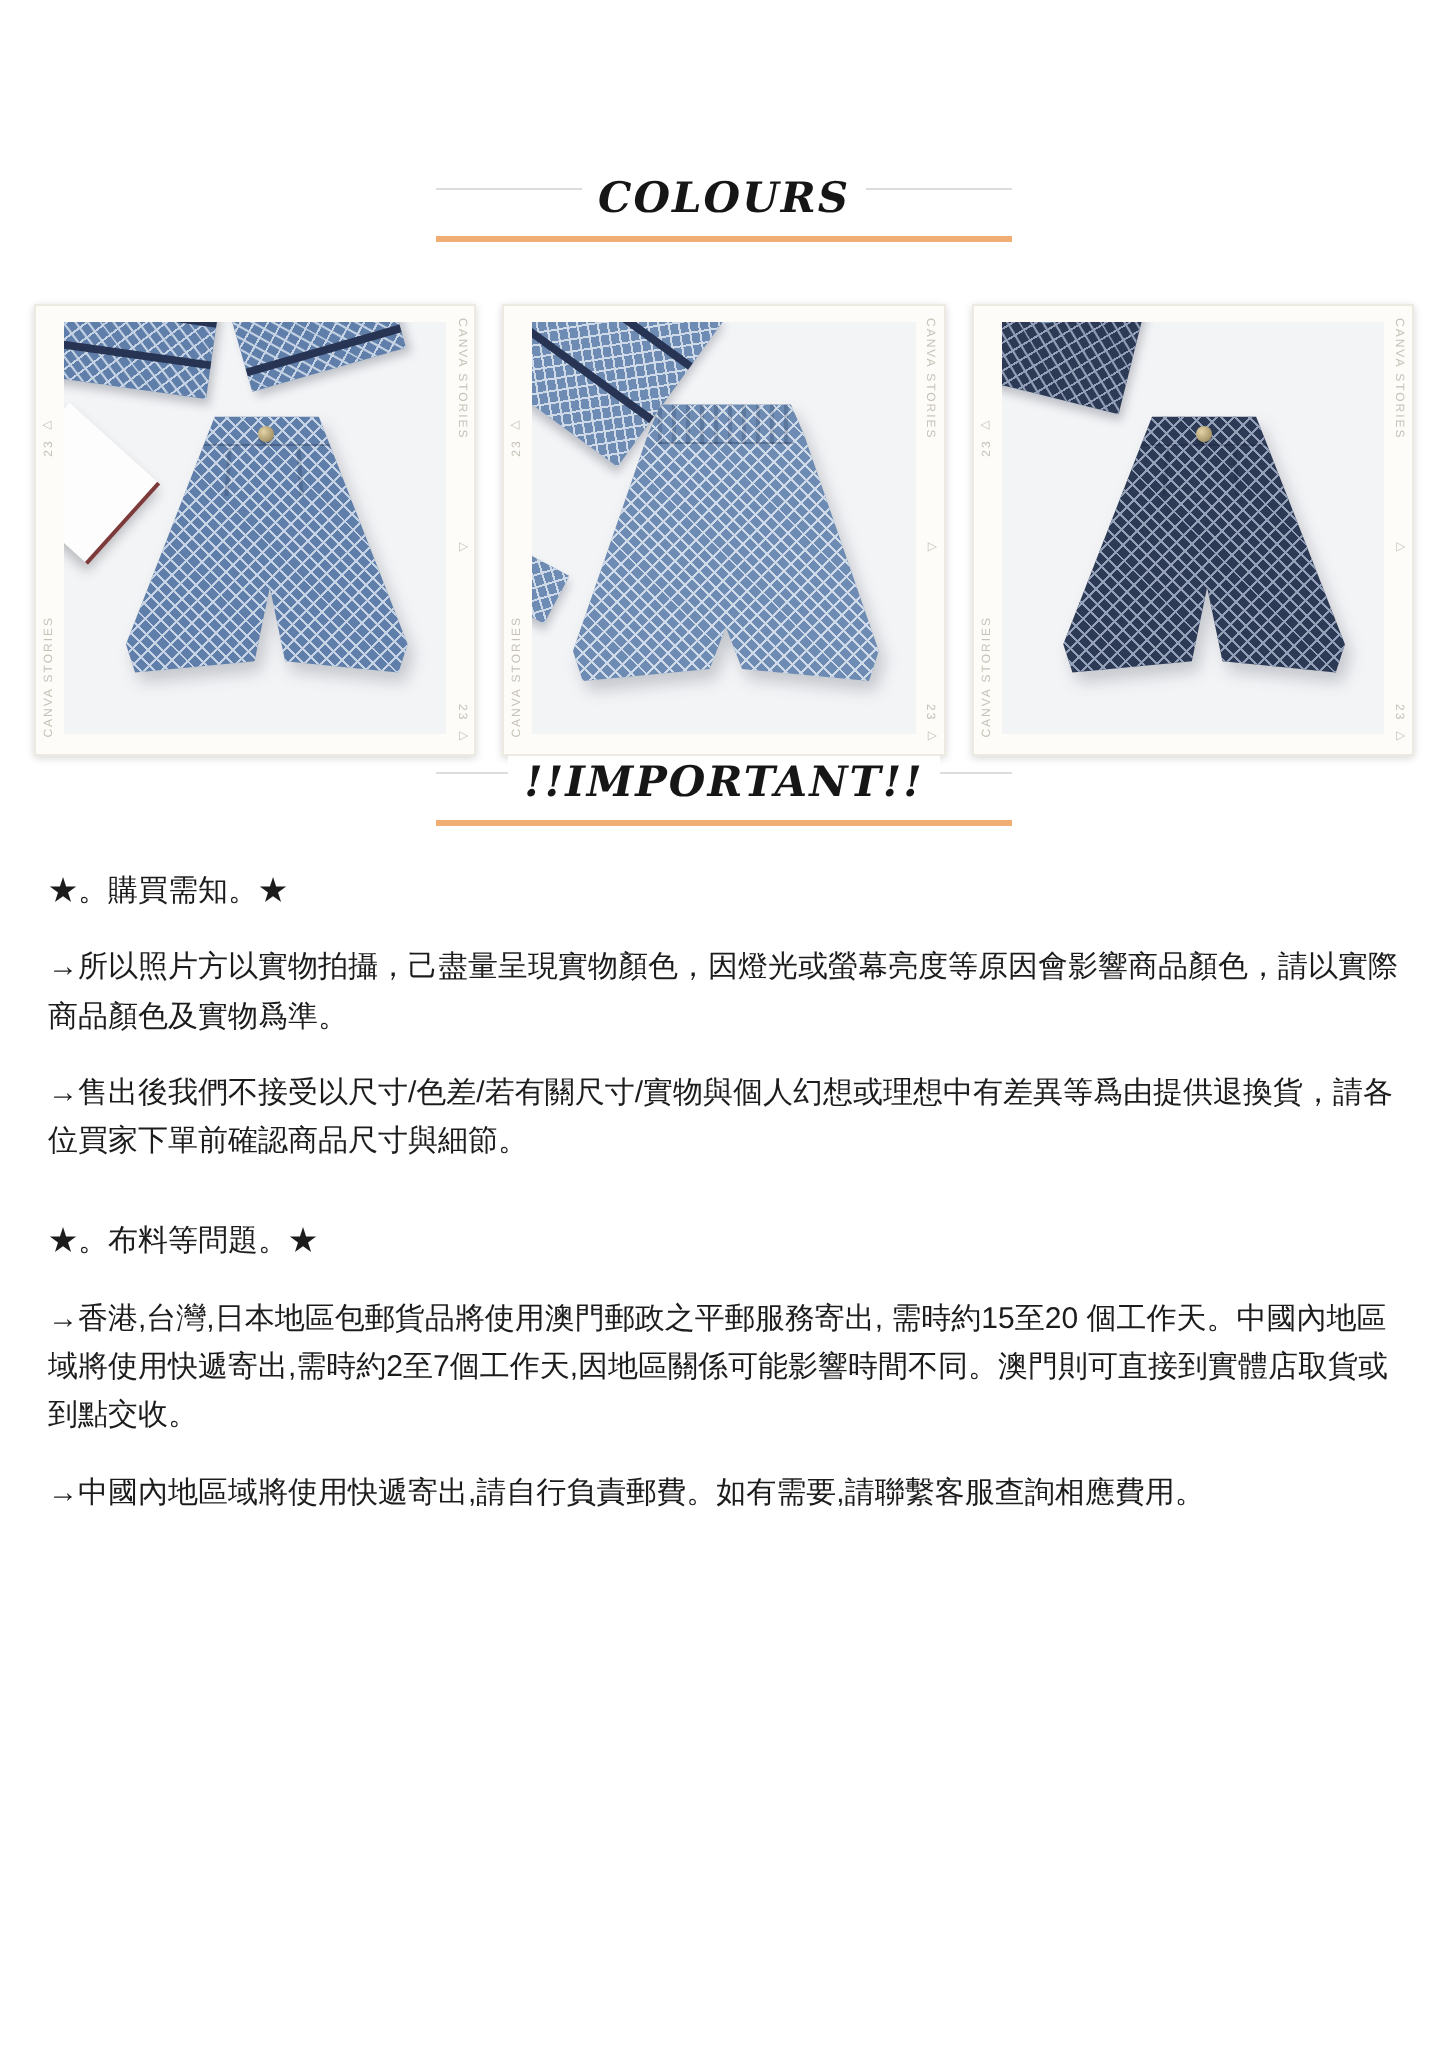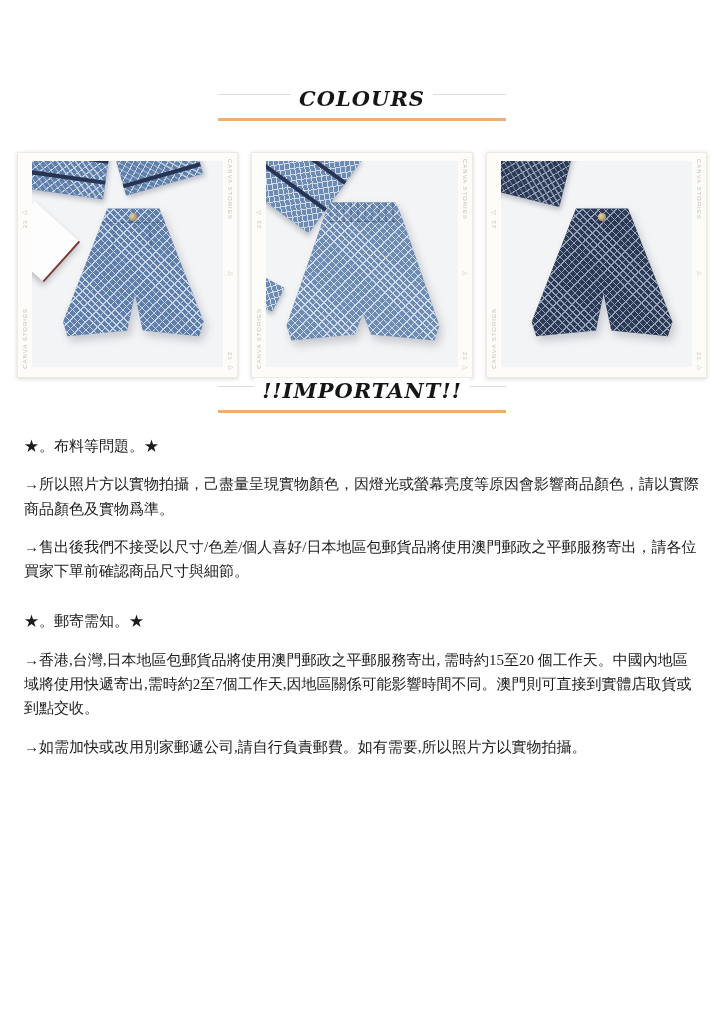--- a/index.html
+++ b/index.html
@@ -107,21 +107,21 @@
   }
   .paper-item {
     position:absolute; left:-12%; top:26%; width:32%; height:26%;
     background:#fdfdfd; transform:rotate(42deg);
     box-shadow:2px 3px 6px rgba(60,60,70,.3); border-right:2px solid #7c3a3a;
   }
 
   
   .notes { margin-top:21px; padding:0 24px; font-size:15px; line-height:1.62; color:#1c1c1c; }
   .notes h3 { font-size:15px; font-weight:400; margin:0 0 14px; }
-  .notes p  { margin:0 0 14px;font-family:Liberation Serif, serif; }
+  .notes p  { margin:0 0 14px; }
   .notes .second-heading { margin-top:26px; }
 </style>
 </head>
 <body>
 
 <div class="fancy-header hdr-colours" style="border-bottom-color: rgb(240, 173, 116);">
   <span class="cap-rule"></span>
   <h2>COLOURS</h2>
 </div>
 
@@ -207,20 +207,20 @@
     </div>
   </div>
 </div>
 
 <div class="fancy-header hdr-important" style="border-bottom-color: rgb(240, 173, 116);">
   <span class="cap-rule"></span>
   <h2>!!IMPORTANT!!</h2>
 </div>
 
 <div class="notes">
-  <h3>★。布料等問題。★</h3>
+  <h3>★。購買需知。★</h3>
   <p>→所以照片方以實物拍攝，己盡量呈現實物顏色，因燈光或螢幕亮度等原因會影響商品顏色，請以實際商品顏色及實物爲準。</p>
-  <p>→售出後我們不接受以尺寸/色差/個人喜好/日本地區包郵貨品將使用澳門郵政之平郵服務寄出，請各位買家下單前確認商品尺寸與細節。</p>
-
-  <h3 class="second-heading">★。郵寄需知。★</h3>
+  <p>→售出後我們不接受以尺寸/色差/若有關尺寸/實物與個人幻想或理想中有差異等爲由提供退換貨，請各位買家下單前確認商品尺寸與細節。</p>
+
+  <h3 class="second-heading">★。布料等問題。★</h3>
   <p>→香港,台灣,日本地區包郵貨品將使用澳門郵政之平郵服務寄出, 需時約15至20 個工作天。中國內地區域將使用快遞寄出,需時約2至7個工作天,因地區關係可能影響時間不同。澳門則可直接到實體店取貨或到點交收。</p>
-  <p>→如需加快或改用別家郵遞公司,請自行負責郵費。如有需要,所以照片方以實物拍攝。</p>
+  <p>→中國內地區域將使用快遞寄出,請自行負責郵費。如有需要,請聯繫客服查詢相應費用。</p>
 </div>
 
 </body></html>

